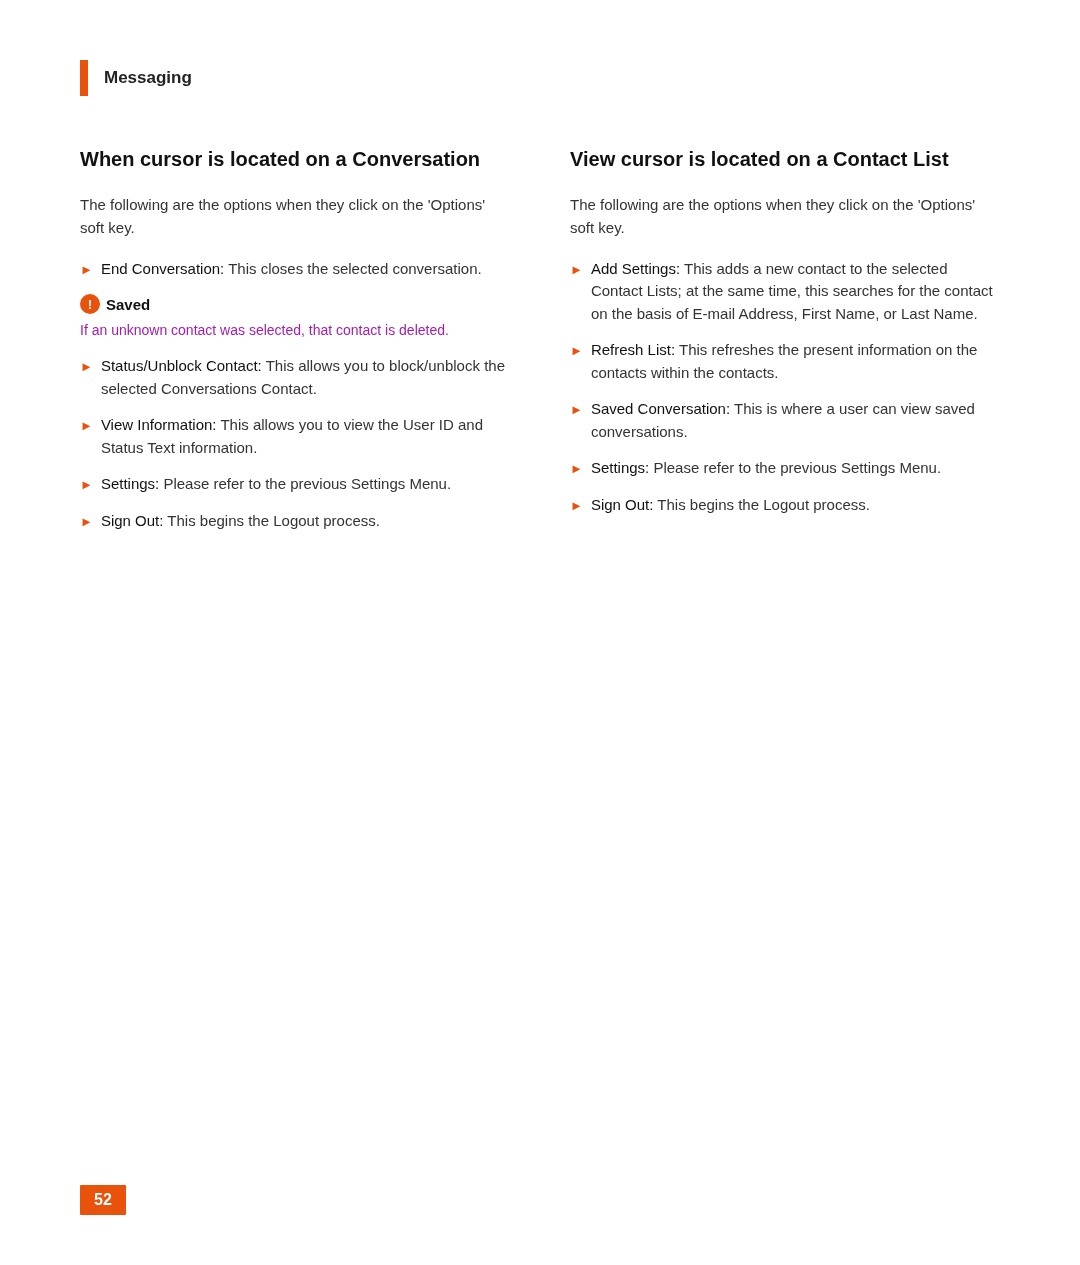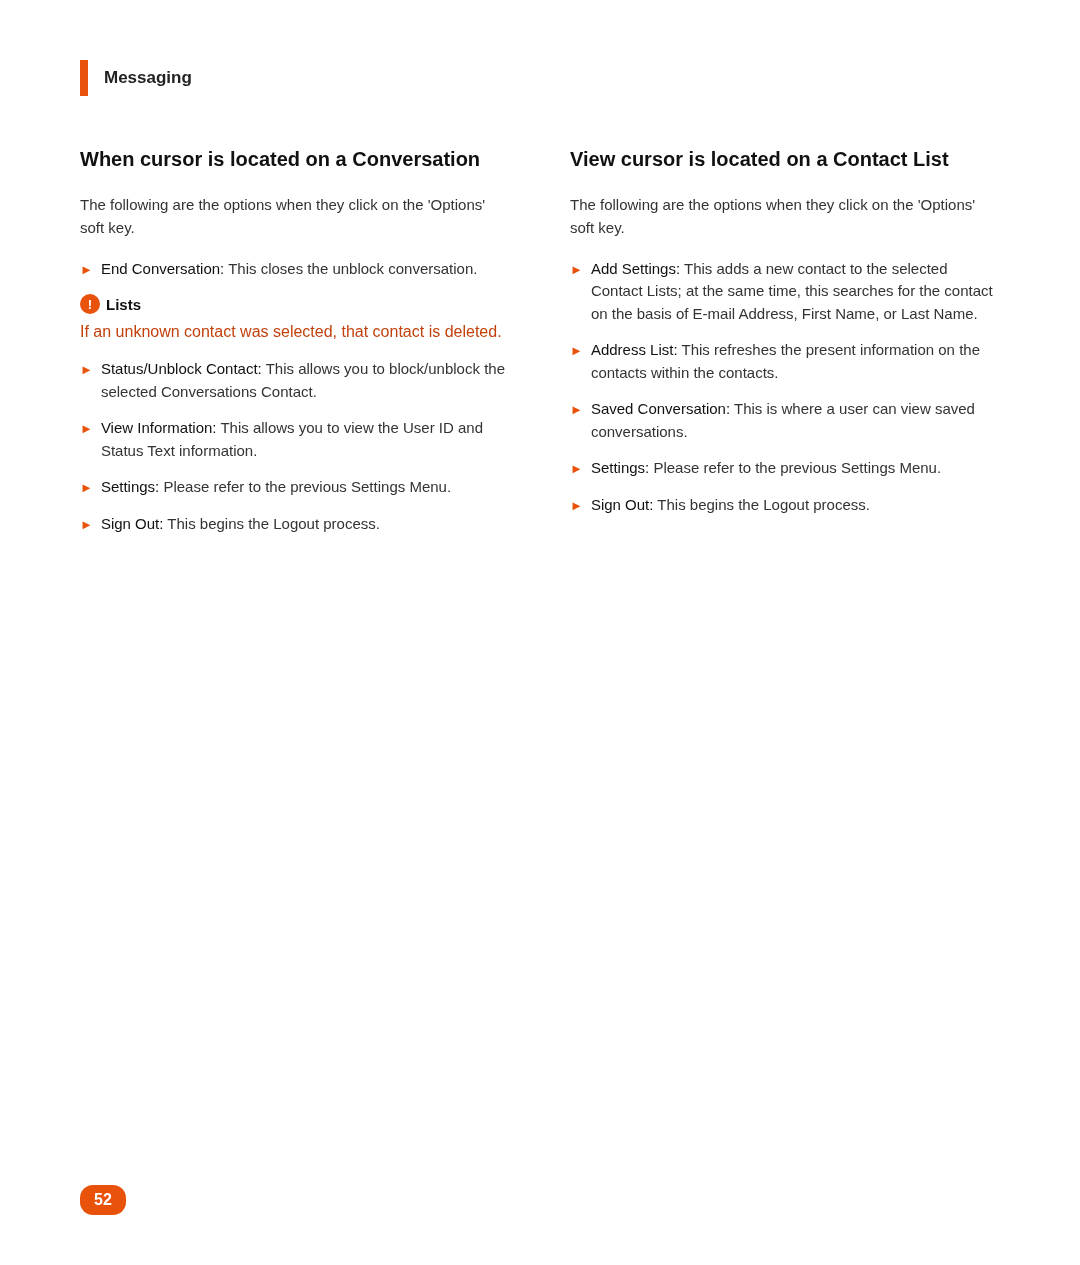--- a/index.html
+++ b/index.html
@@ -127,37 +127,37 @@
       font-weight: bold;
       font-size: 13px;
       display: flex;
       align-items: center;
       justify-content: center;
       margin-right: 6px;
       flex-shrink: 0;
     }
 
     .note-text {
-      font-size: 16px;
-      color: #c2410c;
+      font-size: 14px;
+      color: #a21caf;
       line-height: 1.5;
       margin-left: 0;
     }
 
     
     .page-number-badge {
       position: absolute;
       bottom: 50px;
       left: 80px;
       background: #e8520a;
       color: #ffffff;
       font-weight: bold;
       font-size: 16px;
       padding: 6px 14px;
-      border-radius: 13px;
+      border-radius: 1px;
     }
   </style>
 </head>
 <body>
 
 <div class="page-container">
 
   <div class="header">
     <div class="header-accent"></div>
     <span class="header-title">Messaging</span>
@@ -165,28 +165,28 @@
 
   <div class="two-col">
 
     <div class="col">
       <div class="section-heading">When cursor is located on a Conversation</div>
       <p class="intro-text">The following are the options when they click on the 'Options' soft key.</p>
 
       <div class="bullet-item">
         <span class="bullet-arrow">►</span>
         <span class="bullet-text">
-          <strong>End Conversation:</strong><span> This closes the unblock conversation.</span>
+          <strong>End Conversation:</strong><span> This closes the selected conversation.</span>
         </span>
       </div>
 
       <div class="note-box">
         <div class="note-header">
           <div class="note-icon">!</div>
-          <span>Lists</span>
+          <span>Saved</span>
         </div>
         <p class="note-text">If an unknown contact was selected, that contact is deleted.</p>
       </div>
 
       <div class="bullet-item">
         <span class="bullet-arrow">►</span>
         <span class="bullet-text">
           <strong>Status/Unblock Contact:</strong><span> This allows you to block/unblock the selected Conversations Contact.</span>
         </span>
       </div>
@@ -220,21 +220,21 @@
       <div class="bullet-item">
         <span class="bullet-arrow">►</span>
         <span class="bullet-text">
           <strong>Add Settings:</strong><span> This adds a new contact to the selected Contact Lists; at the same time, this searches for the contact on the basis of E-mail Address, First Name, or Last Name.</span>
         </span>
       </div>
 
       <div class="bullet-item">
         <span class="bullet-arrow">►</span>
         <span class="bullet-text">
-          <strong>Address List:</strong><span> This refreshes the present information on the contacts within the contacts.</span>
+          <strong>Refresh List:</strong><span> This refreshes the present information on the contacts within the contacts.</span>
         </span>
       </div>
 
       <div class="bullet-item">
         <span class="bullet-arrow">►</span>
         <span class="bullet-text">
           <strong>Saved Conversation:</strong><span> This is where a user can view saved conversations.</span>
         </span>
       </div>
 

